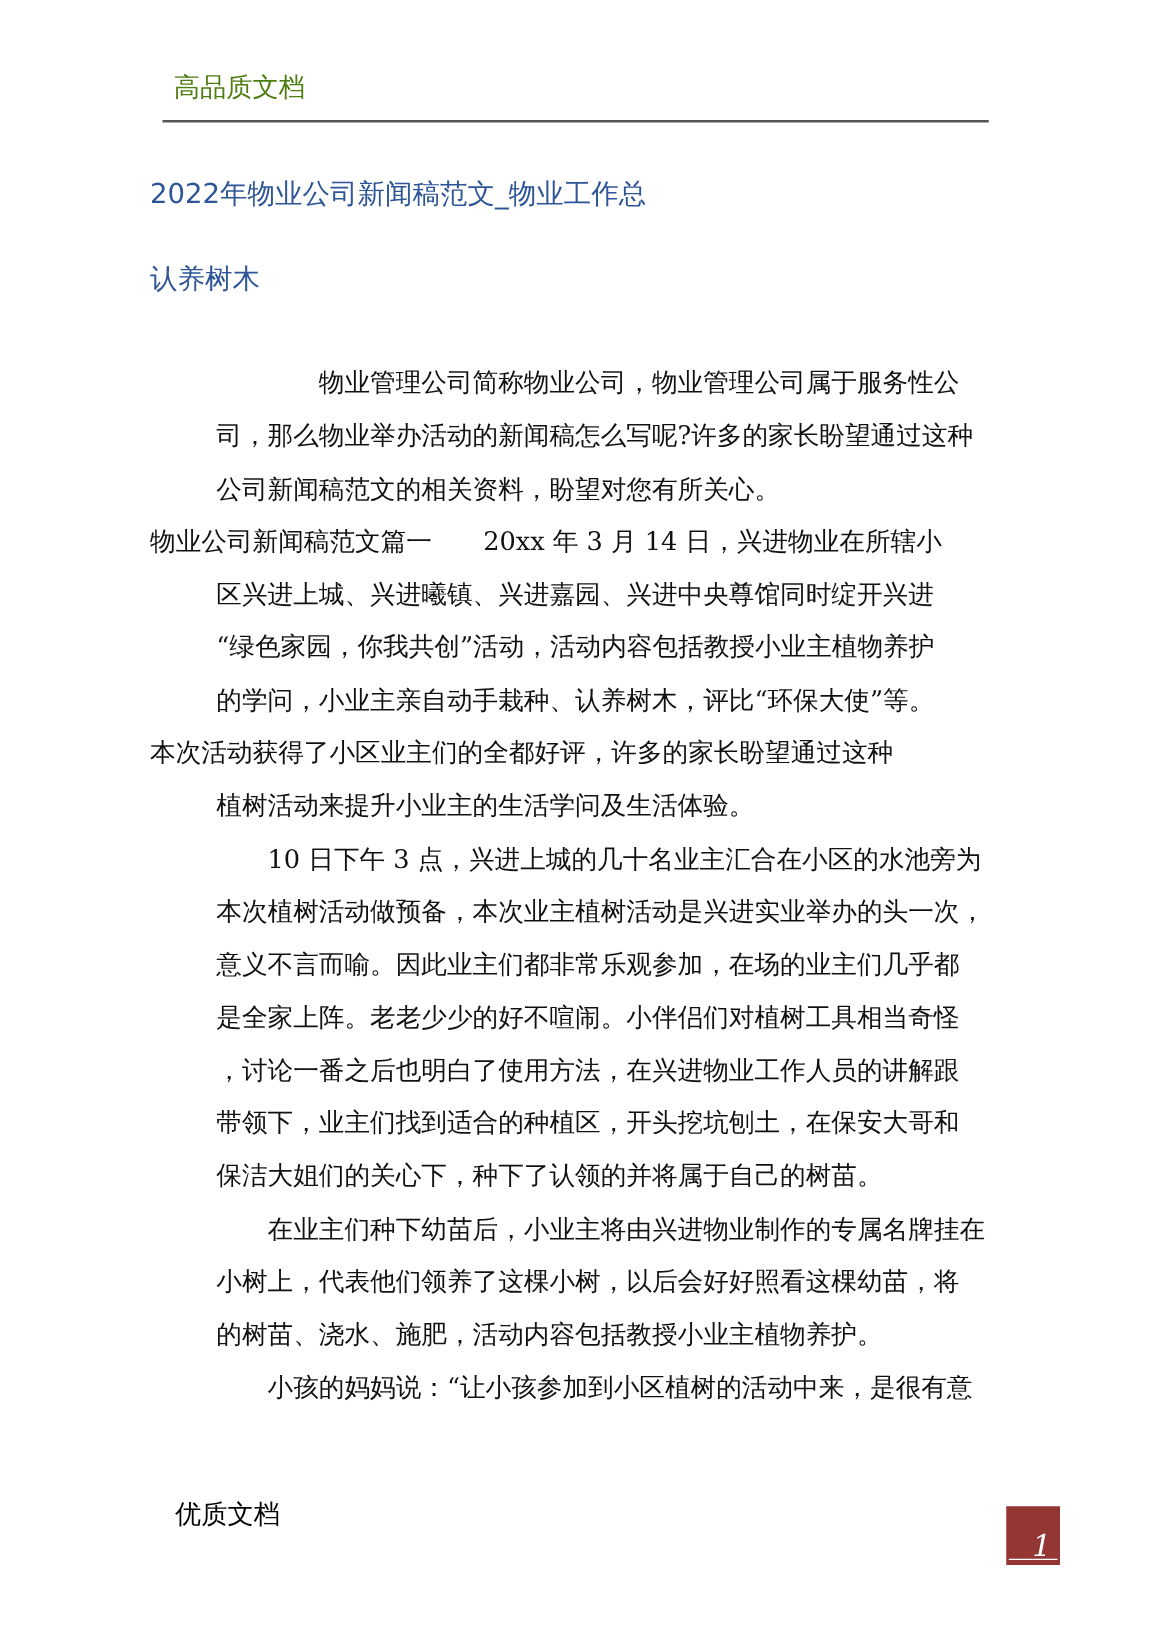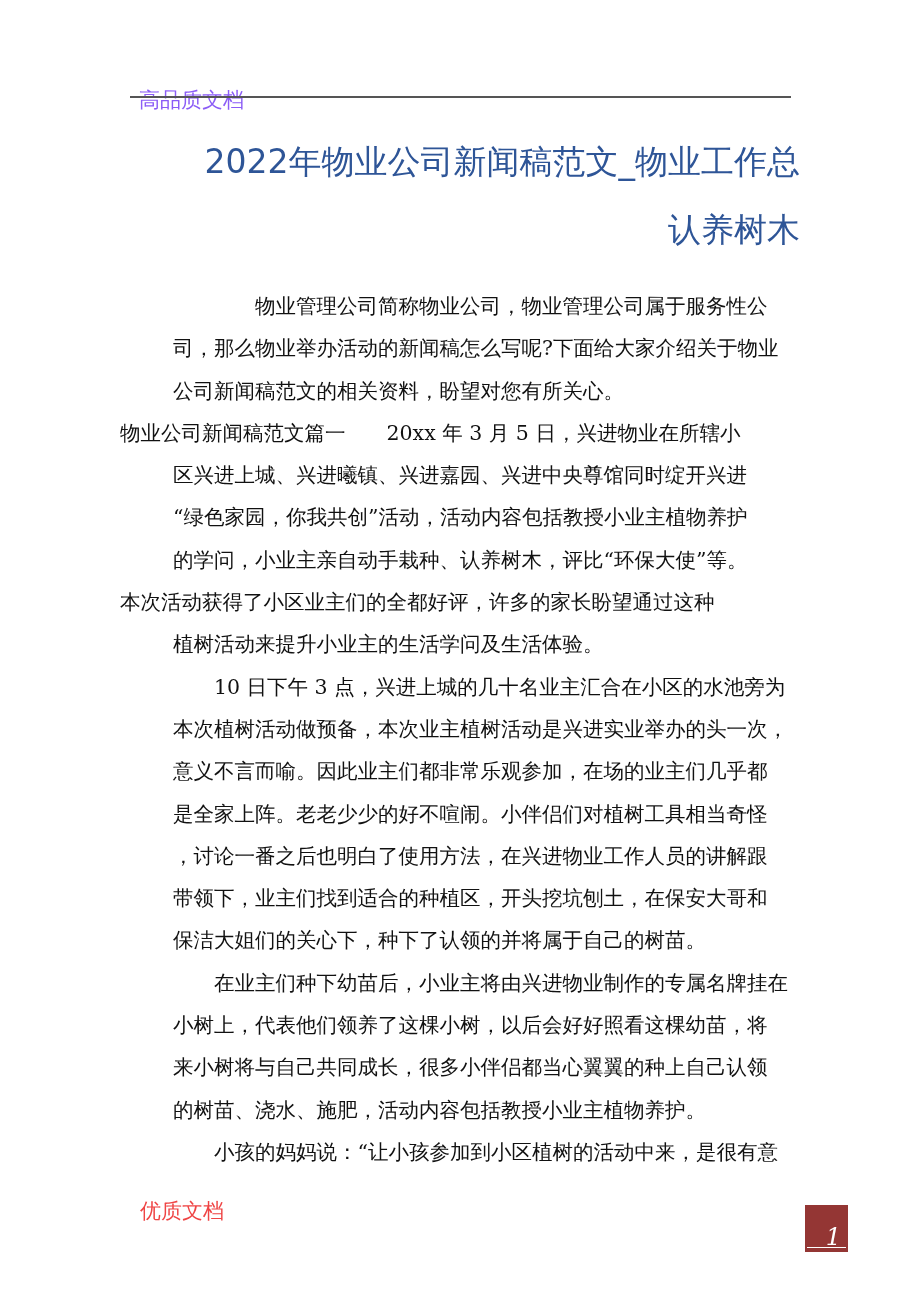--- a/index.html
+++ b/index.html
@@ -1,64 +1,63 @@
 <!DOCTYPE html>
 <html><head>
 <meta charset="utf-8">
 <style>
   html, body { margin: 0; padding: 0; background: #ffffff; }
   body { width: 920px; height: 1302px; position: relative; overflow: hidden;
          font-family: "DejaVu Serif", "Liberation Serif", serif; color: #111; }
-  .header-label { position: absolute; left: 139px; top: 86px; font-size: 21px;
-                  color: #8b5cf6; font-family: Liberation Serif, serif; letter-spacing: 0px; }
+  .header-label { position: absolute; left: 139px; top: 56px; font-size: 21px;
+                  color: #4d7c0f; font-family: Liberation Serif, serif; letter-spacing: 0px; }
   .header-rule { position: absolute; left: 130px; top: 96px; width: 661px; height: 2px; background: #555; }
-  .title { position: absolute; left: 120px; width: 680px; text-align: right;
-           font-family: "DejaVu Sans", "Liberation Sans", sans-serif; color: #2e5597; font-size: 33px; }
+  .title { position: absolute; left: 120px; width: 680px; text-align: left;
+           font-family: "DejaVu Sans", "Liberation Sans", sans-serif; color: #2e5597; font-size: 22px; }
   .title.l1 { top: 140px; }
   .title.l2 { top: 208px; }
   .body-text { position: absolute; left: 140px; width: 650px; font-size: 20.5px; line-height: 42.3px; }
   .line { white-space: nowrap; height: 42.3px; margin-left: 33px; }
   .indent2 { padding-left: 82px; }
   .indent1 { padding-left: 41px; }
-  .footer-label { position: absolute; left: 140px; top: 1197px; font-size: 21px; color: #ef4444;
+  .footer-label { position: absolute; left: 140px; top: 1197px; font-size: 21px; color: #000000;
                   font-family: "DejaVu Sans", "Liberation Sans", sans-serif; }
   .page-box { position: absolute; left: 805px; top: 1205px; width: 43px; height: 47px; background: #943634; }
   .page-num { position: absolute; right: 7px; bottom: 3px; color: #fff; font-style: italic;
               font-family: "DejaVu Serif", "Liberation Serif", serif; font-size: 24px; line-height: 24px; }
   .page-underline { position: absolute; left: 2px; right: 2px; bottom: 4px; height: 1.5px; background: #fff; }
 </style>
 </head>
 <body>
 
 <div class="header-label">高品质文档</div>
 <div class="header-rule"></div>
 
 <div class="title l1">2022年物业公司新闻稿范文_物业工作总</div>
 <div class="title l2">认养树木</div>
 
 <div class="body-text" style="top:285px;">
   <div class="line indent2">物业管理公司简称物业公司，物业管理公司属于服务性公</div>
-  <div class="line">司，那么物业举办活动的新闻稿怎么写呢?下面给大家介绍关于物业</div>
+  <div class="line">司，那么物业举办活动的新闻稿怎么写呢?许多的家长盼望通过这种</div>
   <div class="line">公司新闻稿范文的相关资料，盼望对您有所关心。</div>
-  <div class="line" style="margin-left:-20px;">物业公司新闻稿范文篇一　　20xx 年 3 月 5 日，兴进物业在所辖小</div>
+  <div class="line" style="margin-left:-20px;">物业公司新闻稿范文篇一　　20xx 年 3 月 14 日，兴进物业在所辖小</div>
   <div class="line">区兴进上城、兴进曦镇、兴进嘉园、兴进中央尊馆同时绽开兴进</div>
   <div class="line">“绿色家园，你我共创”活动，活动内容包括教授小业主植物养护</div>
   <div class="line">的学问，小业主亲自动手栽种、认养树木，评比“环保大使”等。</div>
   <div class="line" style="margin-left:-20px;">本次活动获得了小区业主们的全都好评，许多的家长盼望通过这种</div>
   <div class="line">植树活动来提升小业主的生活学问及生活体验。</div>
   <div class="line indent1">10 日下午 3 点，兴进上城的几十名业主汇合在小区的水池旁为</div>
   <div class="line">本次植树活动做预备，本次业主植树活动是兴进实业举办的头一次，</div>
   <div class="line">意义不言而喻。因此业主们都非常乐观参加，在场的业主们几乎都</div>
   <div class="line">是全家上阵。老老少少的好不喧闹。小伴侣们对植树工具相当奇怪</div>
   <div class="line">，讨论一番之后也明白了使用方法，在兴进物业工作人员的讲解跟</div>
   <div class="line">带领下，业主们找到适合的种植区，开头挖坑刨土，在保安大哥和</div>
   <div class="line">保洁大姐们的关心下，种下了认领的并将属于自己的树苗。</div>
   <div class="line indent1">在业主们种下幼苗后，小业主将由兴进物业制作的专属名牌挂在</div>
   <div class="line">小树上，代表他们领养了这棵小树，以后会好好照看这棵幼苗，将</div>
-  <div class="line">来小树将与自己共同成长，很多小伴侣都当心翼翼的种上自己认领</div>
   <div class="line">的树苗、浇水、施肥，活动内容包括教授小业主植物养护。</div>
   <div class="line indent1">小孩的妈妈说：“让小孩参加到小区植树的活动中来，是很有意</div>
 </div>
 
 <div class="footer-label">优质文档</div>
 
 <div class="page-box">
   <span class="page-num">1</span>
   <div class="page-underline"></div>
 </div>

